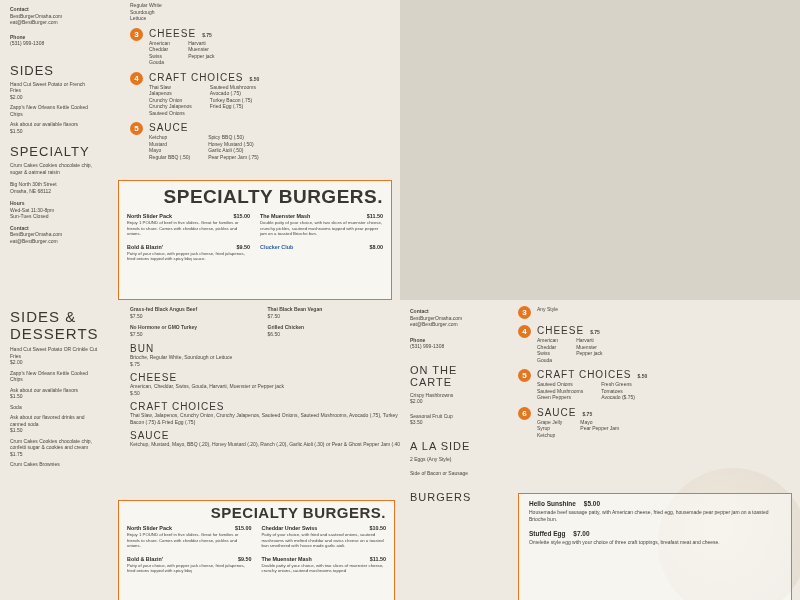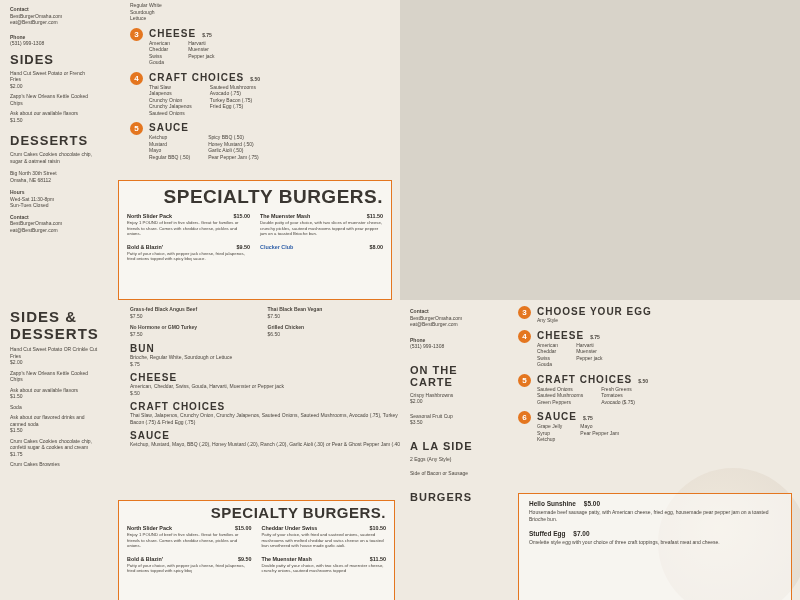--- a/index.html
+++ b/index.html
@@ -11,21 +11,21 @@
   }
   .quad{position:absolute;overflow:hidden;}
   .q-tl{left:0;top:0;width:400px;height:300px;background:#efeae1;}
   .q-tr{left:400px;top:0;width:400px;height:300px;background:#d8d3c9;}
   .q-bl{left:0;top:300px;width:400px;height:300px;background:#efeae1;}
   .q-br{left:400px;top:300px;width:400px;height:300px;background:#efeae1;}
 
   
   .sec-title{
     font-family:"Liberation Sans", sans-serif;
-    font-weight:bold;letter-spacing:1px;color:#3a3631;
+    font-weight:normal;letter-spacing:1px;color:#3a3631;
   }
   .tiny{font-size:5px;line-height:6.5px;color:#4a453e;}
   .xtiny{font-size:4.3px;line-height:5.6px;color:#4a453e;}
   .bold{font-weight:bold;}
   .orange{color:#e4761f;}
   .num-badge{
     width:13px;height:13px;border-radius:50%;
     background:#e4761f;color:#fff;font-weight:bold;font-size:8px;
     display:flex;align-items:center;justify-content:center;
     flex:0 0 auto;
@@ -60,28 +60,28 @@
 <div class="quad q-tl">
 
   <div class="col" style="left:10px;top:6px;width:86px;">
     <div class="tiny bold">Contact</div>
     <div class="tiny">BestBurgerOmaha.com</div>
     <div class="tiny">eat@BestBurger.com</div>
 
     <div class="tiny bold" style="margin-top:8px;">Phone</div>
     <div class="tiny">(531) 999-1308</div>
 
-    <div class="sec-title" style="font-size:13px;margin-top:5px;">SIDES</div>
+    <div class="sec-title" style="font-size:13px;margin-top:16px;">SIDES</div>
     <div class="tiny" style="margin-top:3px;">Hand Cut Sweet Potato or French Fries</div>
     <div class="tiny">$2.00</div>
     <div class="tiny" style="margin-top:4px;">Zapp's New Orleans Kettle Cooked Chips</div>
     <div class="tiny" style="margin-top:4px;">Ask about our available flavors</div>
     <div class="tiny">$1.50</div>
 
-    <div class="sec-title" style="font-size:13px;margin-top:10px;">DESSERTS</div>
+    <div class="sec-title" style="font-size:13px;margin-top:10px;">SPECIALTY</div>
     <div class="tiny" style="margin-top:3px;">Crum Cakes Cookies chocolate chip, sugar &amp; oatmeal raisin</div>
 
     <div class="tiny" style="margin-top:6px;">Big North 30th Street</div>
     <div class="tiny">Omaha, NE 68112</div>
 
     <div class="tiny bold" style="margin-top:6px;">Hours</div>
     <div class="tiny">Wed-Sat 11:30-8pm</div>
     <div class="tiny">Sun-Tues Closed</div>
 
     <div class="tiny bold" style="margin-top:5px;">Contact</div>
@@ -298,21 +298,20 @@
     <div class="tiny" style="margin-top:8px;">Side of Bacon or Sausage</div>
 
     <div class="sec-title" style="font-size:11px;margin-top:14px;">BURGERS</div>
   </div>
 
   <div class="col" style="left:118px;top:6px;width:272px;">
 
     <div style="display:flex;gap:6px;">
       <div class="num-badge">3</div>
       <div style="flex:1;">
-        <div class="sec-title" style="font-size:10px;">CHOOSE YOUR EGG</div>
         <div class="tiny">Any Style</div>
       </div>
     </div>
 
     <div style="display:flex;gap:6px;margin-top:6px;">
       <div class="num-badge">4</div>
       <div style="flex:1;">
         <div style="display:flex;align-items:baseline;gap:6px;">
           <span class="sec-title" style="font-size:10px;">CHEESE</span>
           <span class="tiny bold">$.75</span>

